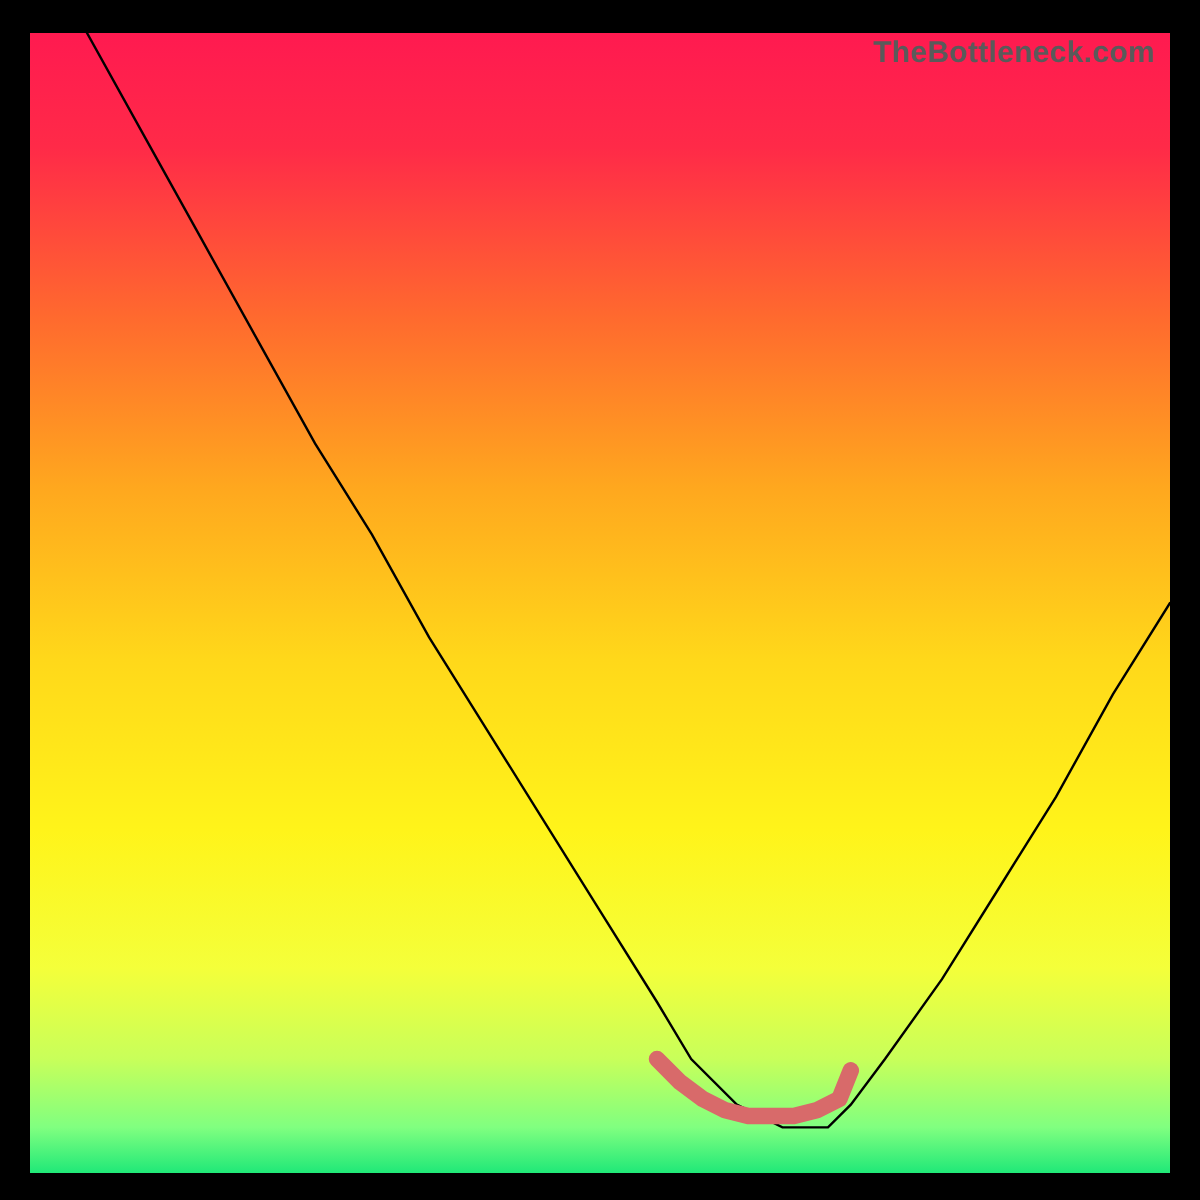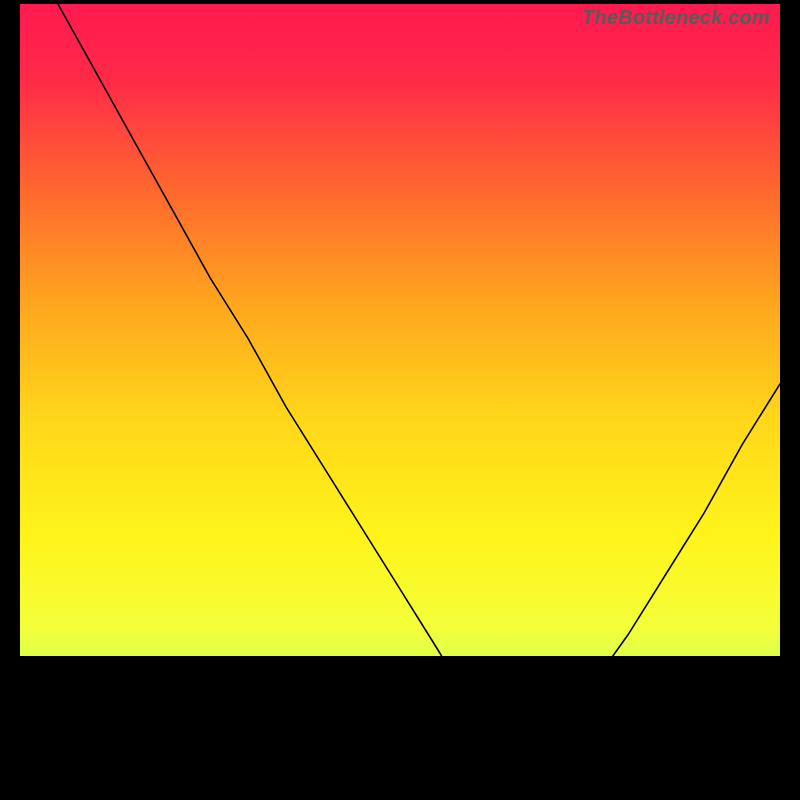--- a/index.html
+++ b/index.html
@@ -11,25 +11,24 @@
     overflow: hidden;
   }
   .frame {
     position: absolute;
     inset: 0;
     background: #000;
   }
   .plot-area {
     position: absolute;
     left: 20px;
-    top: 4px;
+    top: 22px;
     width: 760px;
-    height: 652px;
+    height: 760px;
     overflow: hidden;
-    font-style: italic;
   }
   .watermark {
     position: absolute;
     top: 2px;
     right: 10px;
     font-family: Arial, Helvetica, sans-serif;
     font-size: 20px;
     font-weight: 600;
     color: #5a5a5a;
     letter-spacing: 0.2px;

